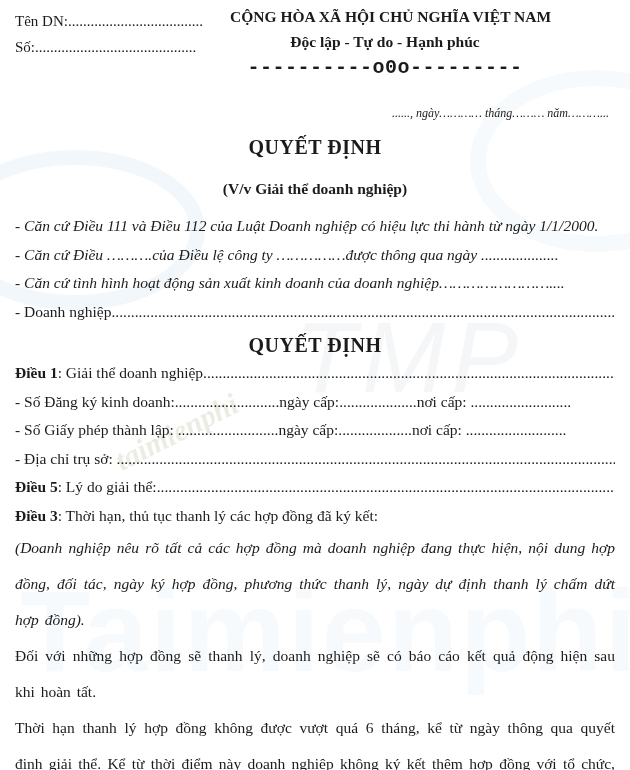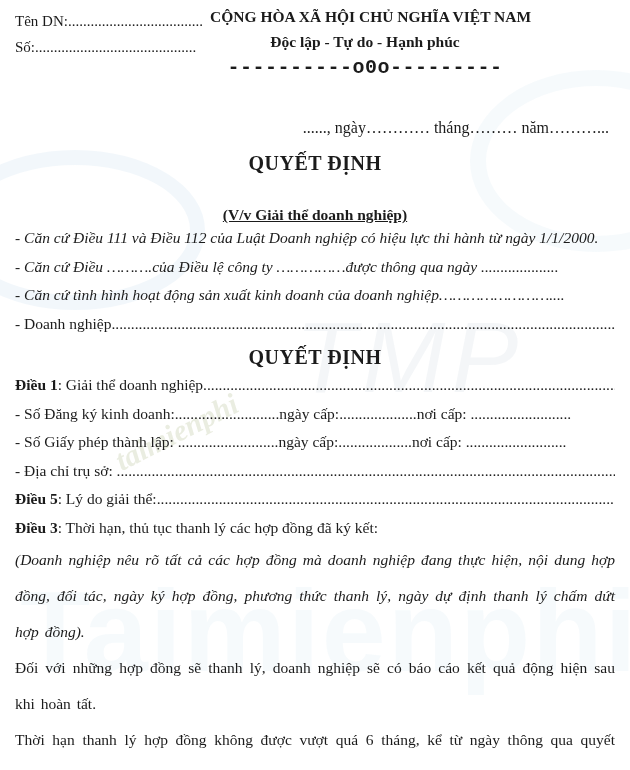--- a/index.html
+++ b/index.html
@@ -50,21 +50,21 @@
     transform: rotate(-27deg);
   }
   .bg-large {
     position: absolute; left: 20px; top: 565px;
     font-family: "Liberation Sans", sans-serif;
     font-size: 115px; font-weight: bold;
     letter-spacing: 2px;
     color: rgba(150, 195, 225, 0.09);
   }
   
-  .header { display: flex; }
+  .header { display: flex; gap: 20px; }
   .header-left {
     width: 195px;
     font-size: 15px;
     line-height: 26px;
     white-space: nowrap;
     overflow: hidden;
   }
   .header-right {
     width: 310px;
     text-align: center;
@@ -81,41 +81,41 @@
   }
   .header-right .sep {
     font-weight: bold;
     font-size: 20px;
     margin-top: 5px;
     letter-spacing: 0.5px;
     font-family: Liberation Mono, monospace;
   }
   
   .date-line {
-    margin-top: 40px;
+    margin-top: 27px;
     text-align: right;
     padding-right: 6px;
-    font-size: 16px;
+    font-style: italic;
+    font-size: 12px;
   }
   .doc-title {
     margin: 15px 0 0 0;
     text-align: center;
     font-size: 20px;
     font-weight: bold;
     letter-spacing: 0.5px;
   }
   .doc-subject {
-    margin-top: 31px;
+    margin-top: 21px;
     text-align: center;
     font-weight: bold;
     font-size: 15.5px;
-    text-decoration: underline;
   }
   
-  .preamble { }
+  .preamble { margin-top: 14px; }
   .line, .preamble p {
     margin: 0;
     font-size: 15.5px;
     line-height: 28.5px;
     white-space: nowrap;
     overflow: hidden;
   }
   .italic { font-style: italic; }
   .body-title {
     margin: 8px 0 2px 0;

